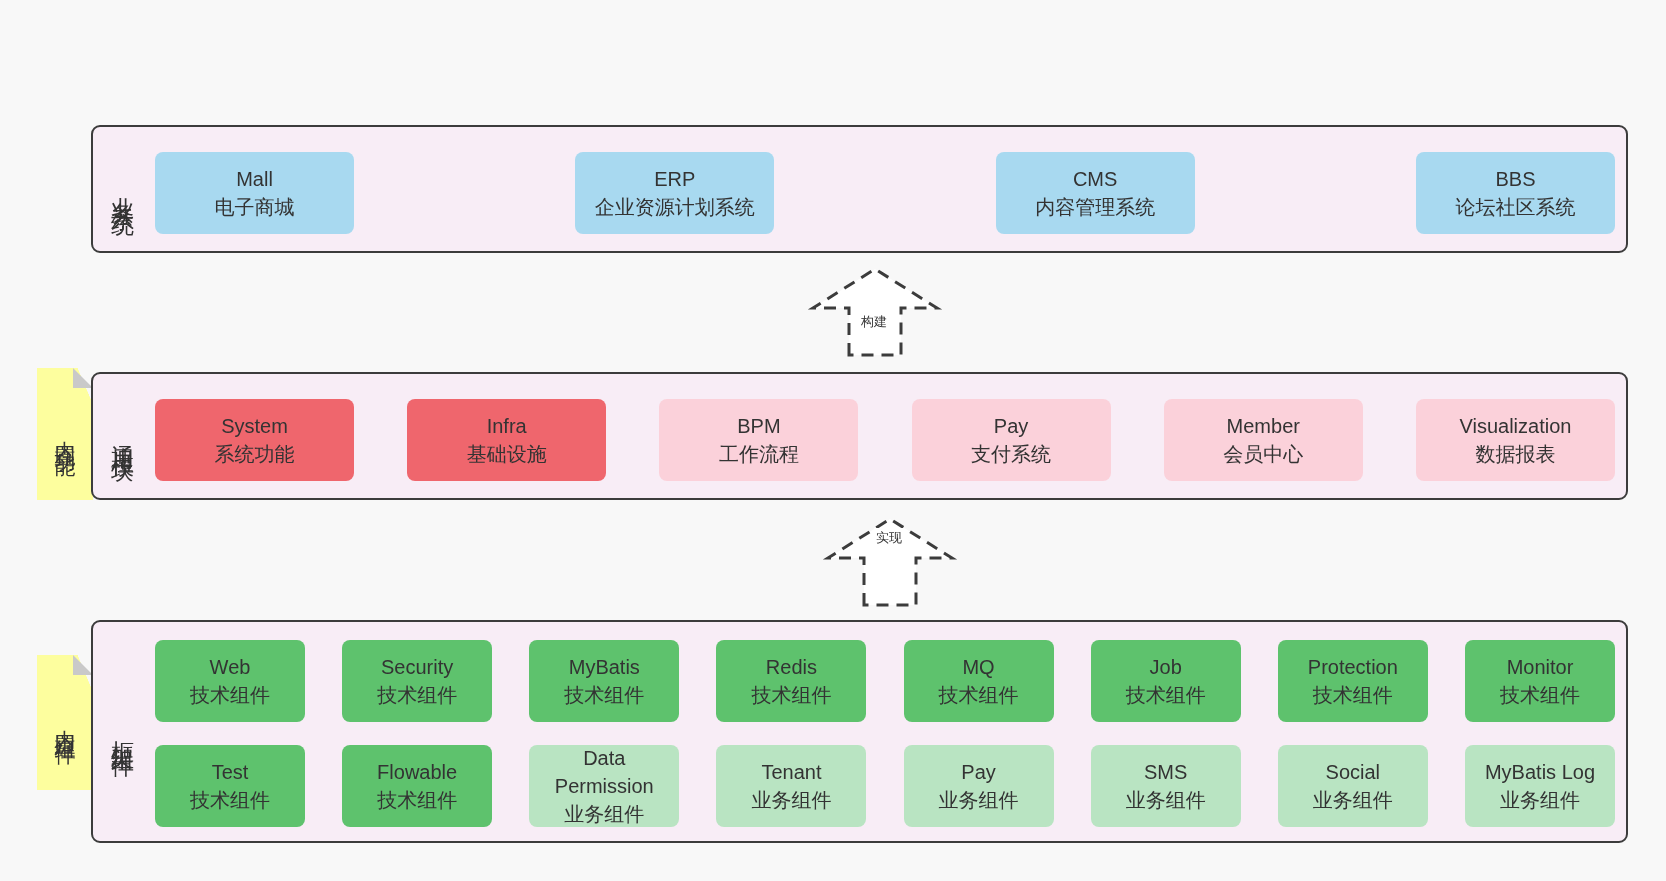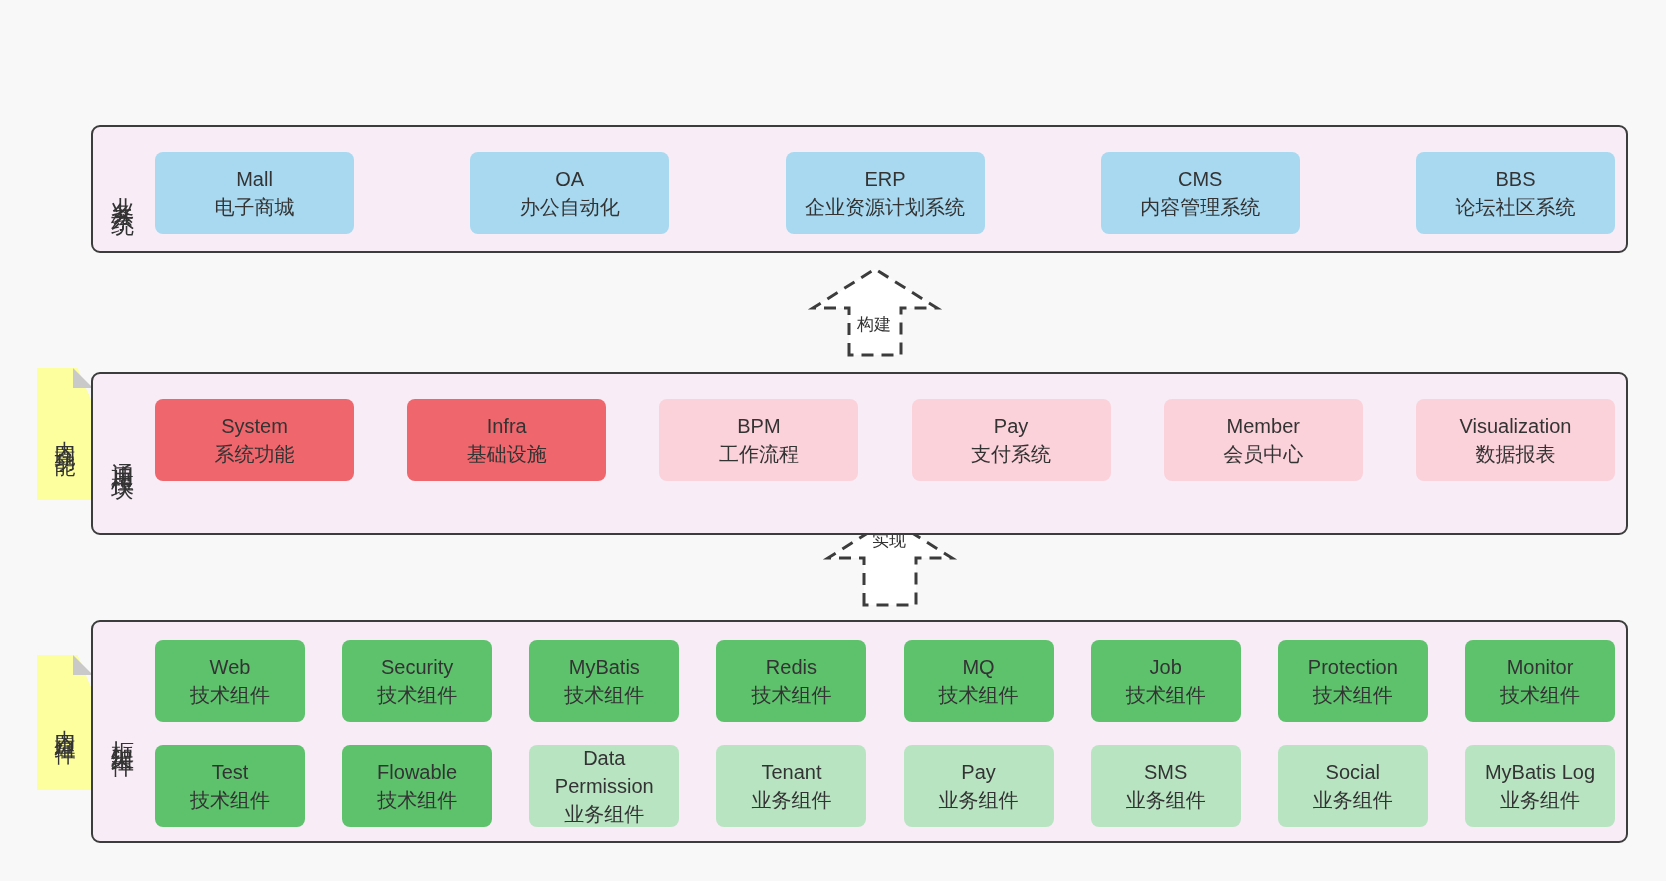--- a/index.html
+++ b/index.html
@@ -19,21 +19,21 @@
   .band {
     position: absolute;
     left: 91px;
     width: 1537px;
     background: var(--container-bg, #f8edf6);
     border: 2px solid var(--container-border, #3c3c3c);
     border-radius: 9px;
     z-index: 2;
   }
   #band-business   { top: 125px; height: 128px; }
-  #band-modules    { top: 372px; height: 163px; }
+  #band-modules    { top: 372px; height: 128px; }
   #band-components { top: 620px; height: 223px; padding-left: 32px; }
   .side-label {
     position: absolute;
     left: 15px;
     top: 50%;
     transform: translateY(-50%);
     writing-mode: vertical-lr;
     text-orientation: upright;
     letter-spacing: 5px;
     font-size: 23px;
@@ -96,42 +96,38 @@
   }
   
   .arrow { position: absolute; width: 150px; height: 92px; z-index: 0; }
   #arrow-build     { left: 800px; top: 266px; }
   #arrow-implement { left: 815px; top: 516px; }
   .arrow-label {
     position: absolute;
     transform: translateX(-50%);
     background: #ffffff;
     padding: 1px 2px;
-    font-size: 17px;
+    font-size: 13px;
     z-index: 1;
     white-space: nowrap;
   }
   #label-build     { left: 874px; top: 312px; }
   #label-implement { left: 889px; top: 528px; }
 </style>
 </head>
 <body>
 
 <div id="stage">
 
   <div class="band" id="band-business">
     <div class="side-label">业务系统</div>
     <div class="row r-main">
       <div class="box w6 blue">
         <span>Mall</span>
         <span>电子商城</span>
-      </div>
-      <div class="box w6 blue">
-        <span>OA</span>
-        <span>办公自动化</span>
       </div>
       <div class="box w6 blue">
         <span>ERP</span>
         <span>企业资源计划系统</span>
       </div>
       <div class="box w6 blue">
         <span>CMS</span>
         <span>内容管理系统</span>
       </div>
       <div class="box w6 blue">

